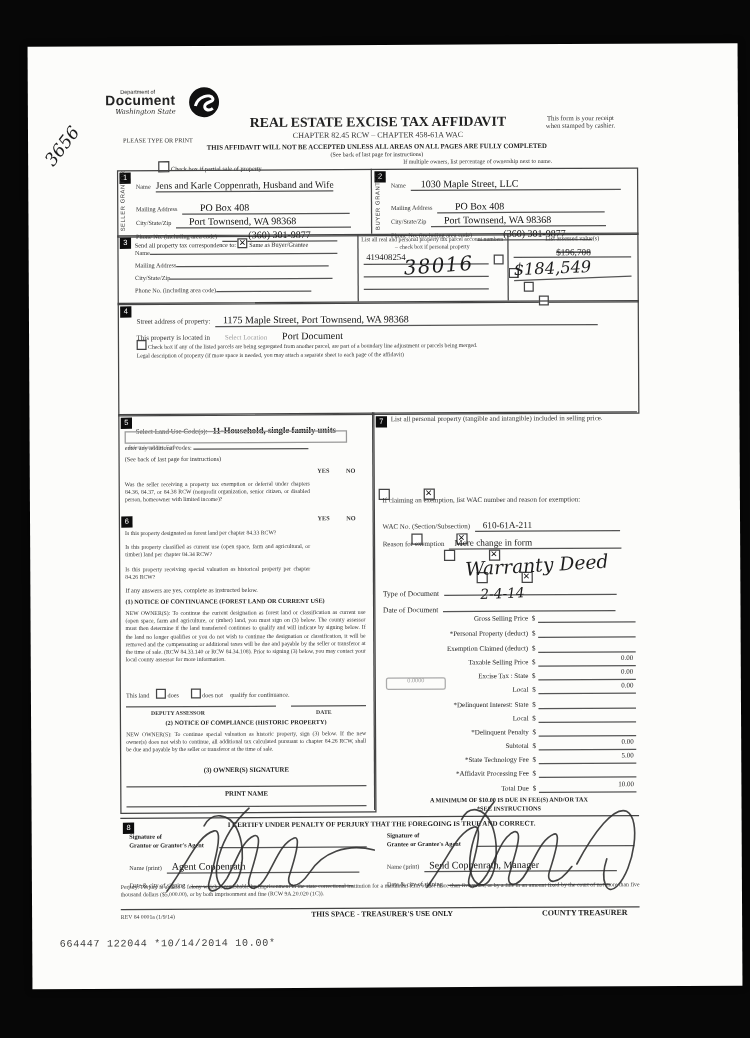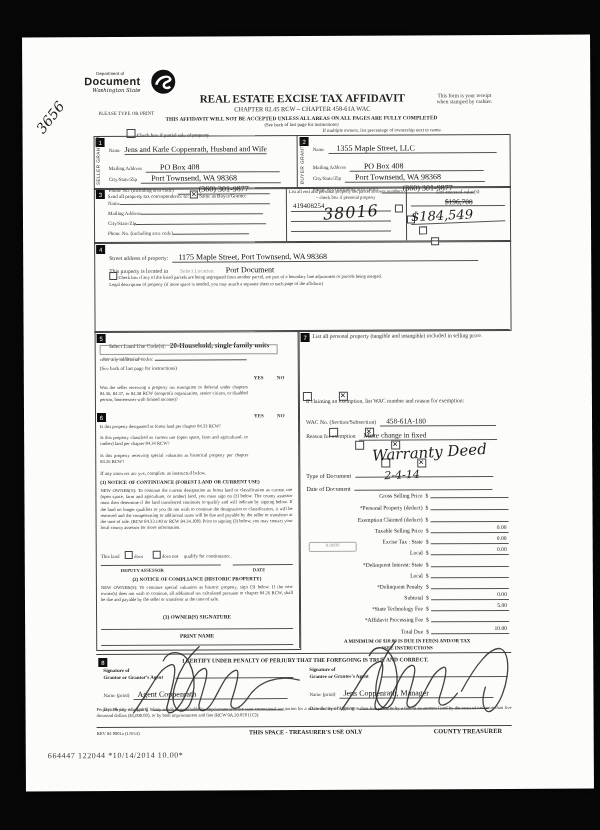--- a/index.html
+++ b/index.html
@@ -26,21 +26,21 @@
   .hand{font-family:"DejaVu Serif",serif;font-style:italic;color:#1c1c1c;}
   .gray{color:#999;}
   .strike{text-decoration:line-through;}
   .taxrow{position:absolute;left:282px;width:202px;height:11px;display:flex;align-items:flex-end;font-size:5.6px;}
   .taxrow .tl{width:116px;text-align:right;white-space:nowrap;}
   .taxrow .cur{margin:0 2px 0 3px;}
   .taxrow .line{flex:1;border-bottom:1px solid #555;text-align:right;font-size:5.6px;padding-right:2px;height:8px;}
   .para{line-height:1.35;text-align:justify;}
   svg.sig{position:absolute;overflow:visible;}
   svg.sig path{fill:none;stroke:#2a2a2a;stroke-width:1.3;stroke-linecap:round;opacity:.88;}
-  .mono{font-family:Liberation Serif, serif;}
+  .mono{font-family:Liberation Mono, monospace;}
 </style>
 </head>
 <body>
 
 <div id="page">
 
   
   <div class="abs hand" style="left:10px;top:72px;font-size:14px;transform:rotate(-52deg);">3656</div>
 
   
@@ -98,21 +98,21 @@
     <span class="val ul" style="display:inline-block;width:92px;text-align:center;">(360) 301-9877</span>
   </div>
 
   
   <div class="abs numbox" style="left:277px;top:101px;">2</div>
   <div class="abs vert" style="left:277px;top:112px;height:36px;">
     <span>BUYER</span>&nbsp;<span>GRANTEE</span>
   </div>
   <div class="abs" style="left:290px;top:101px;width:192px;">
     <span class="lbl">Name</span>
-    <span class="val ul" style="display:inline-block;width:160px;padding-left:8px;">1355 Maple Street, LLC</span>
+    <span class="val ul" style="display:inline-block;width:160px;padding-left:8px;">1030 Maple Street, LLC</span>
   </div>
   <div class="abs" style="left:290px;top:119px;width:192px;">
     <span class="lbl">Mailing Address</span>
     <span class="val ul" style="display:inline-block;width:120px;padding-left:14px;">PO Box 408</span>
   </div>
   <div class="abs" style="left:290px;top:130px;width:192px;">
     <span class="lbl">City/State/Zip</span>
     <span class="val ul" style="display:inline-block;width:130px;padding-left:10px;">Port Townsend, WA 98368</span>
   </div>
   <div class="abs" style="left:290px;top:141px;width:192px;">
@@ -169,21 +169,21 @@
     <span>Check box if any of the listed parcels are being segregated from another parcel, are part of a boundary line adjustment or parcels being merged.</span>
   </div>
   <div class="abs tiny" style="left:86px;top:245px;width:392px;">Legal description of property (if more space is needed, you may attach a separate sheet to each page of the affidavit)</div>
 
   
   <div class="abs box" style="left:71px;top:294px;width:203px;height:318px;"></div>
 
   <div class="abs numbox" style="left:73px;top:297px;">5</div>
   <div class="abs" style="left:85px;top:297px;width:186px;">
     <span class="lbl6">Select Land Use Code(s):</span>
-    <span class="b" style="font-size:7px;">20-Household, single family units</span>
+    <span class="b" style="font-size:7px;">11-Household, single family units</span>
   </div>
   <div class="abs box" style="left:76px;top:308px;width:176px;height:8px;border-color:#999;">
     <span class="gray" style="font-size:4.4px;padding-left:2px;">Select Land Use Codes</span>
   </div>
   <div class="abs lbl" style="left:76px;top:320px;">
     <span>enter any additional codes:</span>
     <span class="ul" style="display:inline-block;width:92px;"></span>
   </div>
   <div class="abs lbl" style="left:76px;top:329px;">(See back of last page for instructions)</div>
 
@@ -236,25 +236,25 @@
   
   <div class="abs" style="left:274px;top:294px;width:1px;height:318px;background:#444;"></div>
   <div class="abs" style="left:274px;top:294px;width:212px;height:1px;background:#444;"></div>
 
   <div class="abs numbox" style="left:277px;top:297px;">7</div>
   <div class="abs lbl6 para" style="left:289px;top:297px;width:190px;">List all personal property (tangible and intangible) included in selling price.</div>
 
   <div class="abs lbl6" style="left:282px;top:362px;width:200px;">If claiming an exemption, list WAC number and reason for exemption:</div>
   <div class="abs" style="left:282px;top:374px;width:200px;">
     <span class="lbl6">WAC No. (Section/Subsection)</span>
-    <span class="ul" style="display:inline-block;width:110px;font-size:7.4px;padding-left:6px;">458-61A-180</span>
+    <span class="ul" style="display:inline-block;width:110px;font-size:7.4px;padding-left:6px;">610-61A-211</span>
   </div>
   <div class="abs" style="left:282px;top:388px;width:200px;">
     <span class="lbl6">Reason for exemption</span>
-    <span class="ul" style="display:inline-block;width:134px;font-size:7.4px;padding-left:4px;">Mere change in fixed</span>
+    <span class="ul" style="display:inline-block;width:134px;font-size:7.4px;padding-left:4px;">Mere change in form</span>
   </div>
 
   <div class="abs" style="left:282px;top:428px;width:200px;">
     <span style="font-size:6px;">Type of Document</span>
     <span class="ul" style="display:inline-block;width:138px;"></span>
   </div>
   <div class="abs hand" style="left:348px;top:408px;font-size:15px;transform:rotate(-3deg);">Warranty Deed</div>
   <div class="abs" style="left:282px;top:441px;width:200px;">
     <span style="font-size:6px;">Date of Document</span>
     <span class="ul" style="display:inline-block;width:138px;"></span>
@@ -351,21 +351,21 @@
     <span class="ul" style="display:inline-block;width:130px;"></span>
   </div>
 
   <div class="abs b" style="left:284px;top:631px;font-size:5px;line-height:1.3;">
     <span>Signature of</span><br>
     <span>Grantee or Grantee's Agent</span>
   </div>
   <div class="abs ul" style="left:356px;top:641px;width:126px;"></div>
   <div class="abs" style="left:284px;top:646px;">
     <span class="lbl">Name (print)</span>
-    <span class="val ul" style="display:inline-block;width:150px;padding-left:4px;">Jens Coppenrath, Manager</span>
+    <span class="val ul" style="display:inline-block;width:150px;padding-left:4px;">Send Coppenrath, Manager</span>
   </div>
   <div class="abs" style="left:284px;top:660px;">
     <span class="lbl">Date &amp; city of signing</span>
     <span class="ul" style="display:inline-block;width:130px;"></span>
   </div>
 
   
   <svg class="sig" style="left:100px;top:606px;" width="180" height="86" viewBox="0 0 180 86">
     <path d="M74,4 C50,26 40,62 54,68 C66,72 74,40 64,20 C58,8 44,6 38,18"></path>
     <path d="M8,70 C26,46 32,26 46,22 C54,20 46,48 42,62 C39,72 47,74 56,60 C64,46 68,30 78,26 C86,24 78,46 74,60 C71,70 80,72 88,58 C96,44 100,32 110,28 C116,26 110,46 106,58 C103,68 112,70 122,56 C132,40 152,32 174,38"></path>

